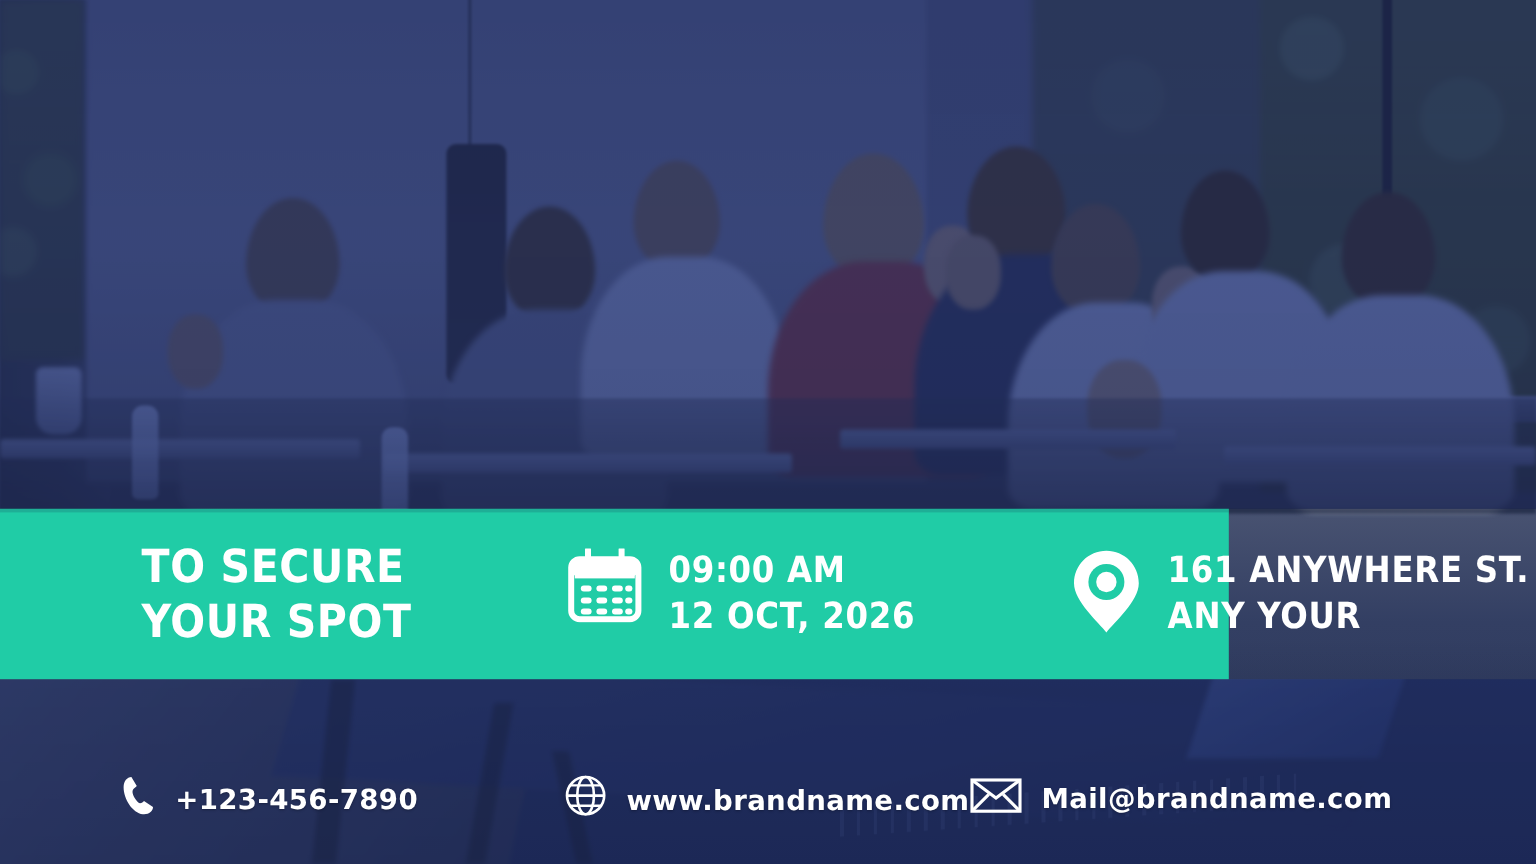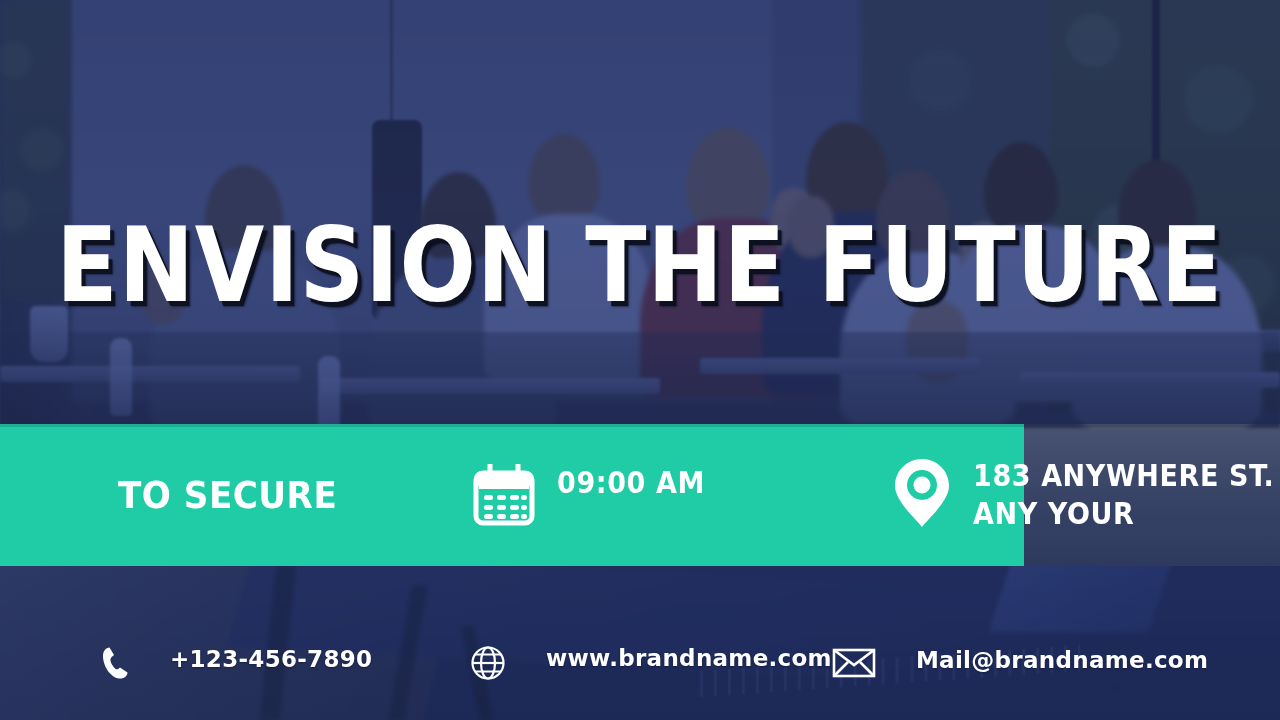--- a/index.html
+++ b/index.html
@@ -294,22 +294,22 @@
     position: absolute;
     left: 0; top: 566px; width: 1280px; height: 154px;
     z-index: 8;
     display: flex;
     align-items: center;
     padding: 0 60px 0 100px;
     box-sizing: border-box;
   }
   .contact {
     display: flex;
-    align-items: flex-start;
-    gap: 40px;
+    align-items: flex-end;
+    gap: 16px;
     margin-top: 40px;
   }
   .contact.phone { flex: 0 0 370px; }
   .contact.email { flex: 0 0 420px; }
   .contact.web   { flex: 1 1 auto; }
   .contact-text {
     font-family: "DejaVu Sans", "Liberation Sans", sans-serif;
     font-weight: bold;
     font-size: 23px;
     color: #ffffff;
@@ -383,29 +383,27 @@
       <div class="lower-laptop"></div>
       <div class="lower-chairleg" style="left:400px; top:20px; width:16px; height:134px; transform:skewX(-10deg);"></div>
       <div class="lower-chairleg" style="left:470px; top:60px; width:14px; height:94px;  transform:skewX(12deg);"></div>
       <div class="lower-chairleg" style="left:268px; top:0;   width:20px; height:154px; transform:skewX(-6deg);"></div>
       <div class="lower-dots"></div>
     </div>
     <div class="tint-bottom"></div>
     <div class="tint-bottom2"></div>
   </div>
 
-  <div class="title-wrap">
-    <h1 class="title">ENVISION THE FUTURE</h1>
-  </div>
 
   <div class="banner">
     <div class="banner-inner">
 
       <div class="cta">
         <div>TO SECURE</div>
+        <div>YOUR SPOT</div>
       </div>
 
       <div class="info-block date">
         <svg class="icon" width="62" height="62" viewBox="0 0 62 62">
           <rect x="3" y="9" width="56" height="50" rx="7" ry="7" fill="none" stroke="#ffffff" stroke-width="5"></rect>
           <rect x="3" y="9" width="56" height="15" rx="7" ry="7" fill="#ffffff"></rect>
           <rect x="6" y="17" width="50" height="8" fill="#ffffff"></rect>
           <path d="M17 1 v9" stroke="#ffffff" stroke-width="5" stroke-linecap="round" fill="none"></path>
           <path d="M45 1 v9" stroke="#ffffff" stroke-width="5" stroke-linecap="round" fill="none"></path>
           <g fill="#ffffff">
@@ -418,31 +416,32 @@
             <rect x="37" y="41" width="9" height="5" rx="2.5"></rect>
             <rect x="48" y="41" width="6" height="5" rx="2.5"></rect>
             <rect x="11" y="50" width="9" height="5" rx="2.5"></rect>
             <rect x="24" y="50" width="9" height="5" rx="2.5"></rect>
             <rect x="37" y="50" width="9" height="5" rx="2.5"></rect>
             <rect x="48" y="50" width="6" height="5" rx="2.5"></rect>
           </g>
         </svg>
         <div class="info-text">
           <div>09:00 AM</div>
+          <div>12 OCT, 2026</div>
         </div>
       </div>
 
       <div class="info-block place">
         <svg class="icon" width="58" height="72" viewBox="0 0 58 72">
           <path d="M29 2 C14 2 2 14 2 29 C2 44 23 62 29 70 C35 62 56 44 56 29 C56 14 44 2 29 2 Z" fill="#ffffff"></path>
           <circle cx="29" cy="28" r="15" fill="#20cca6"></circle>
           <circle cx="29" cy="28" r="8.5" fill="#ffffff"></circle>
         </svg>
         <div class="info-text">
-          <div>183 ANYWHERE ST.</div>
+          <div>161 ANYWHERE ST.</div>
           <div>ANY YOUR</div>
         </div>
       </div>
 
     </div>
   </div>
 
   <div class="footer">
 
     <div class="contact phone">

